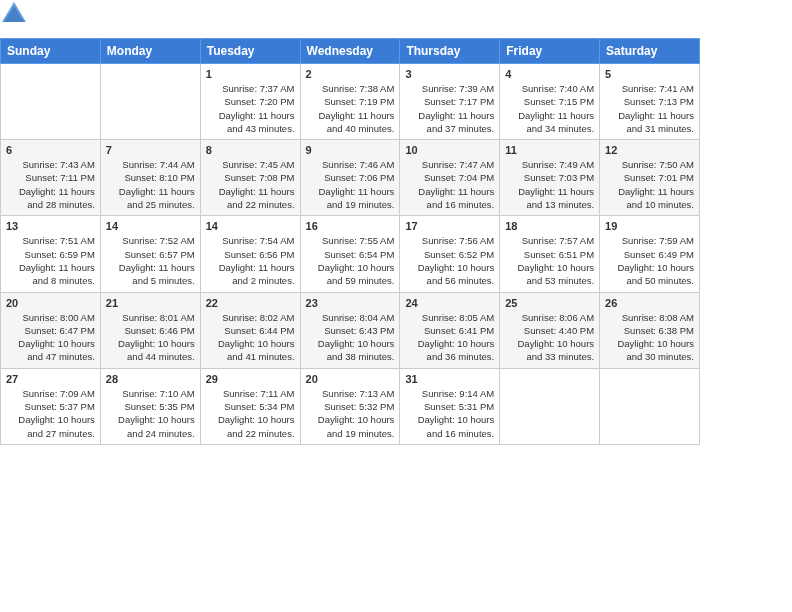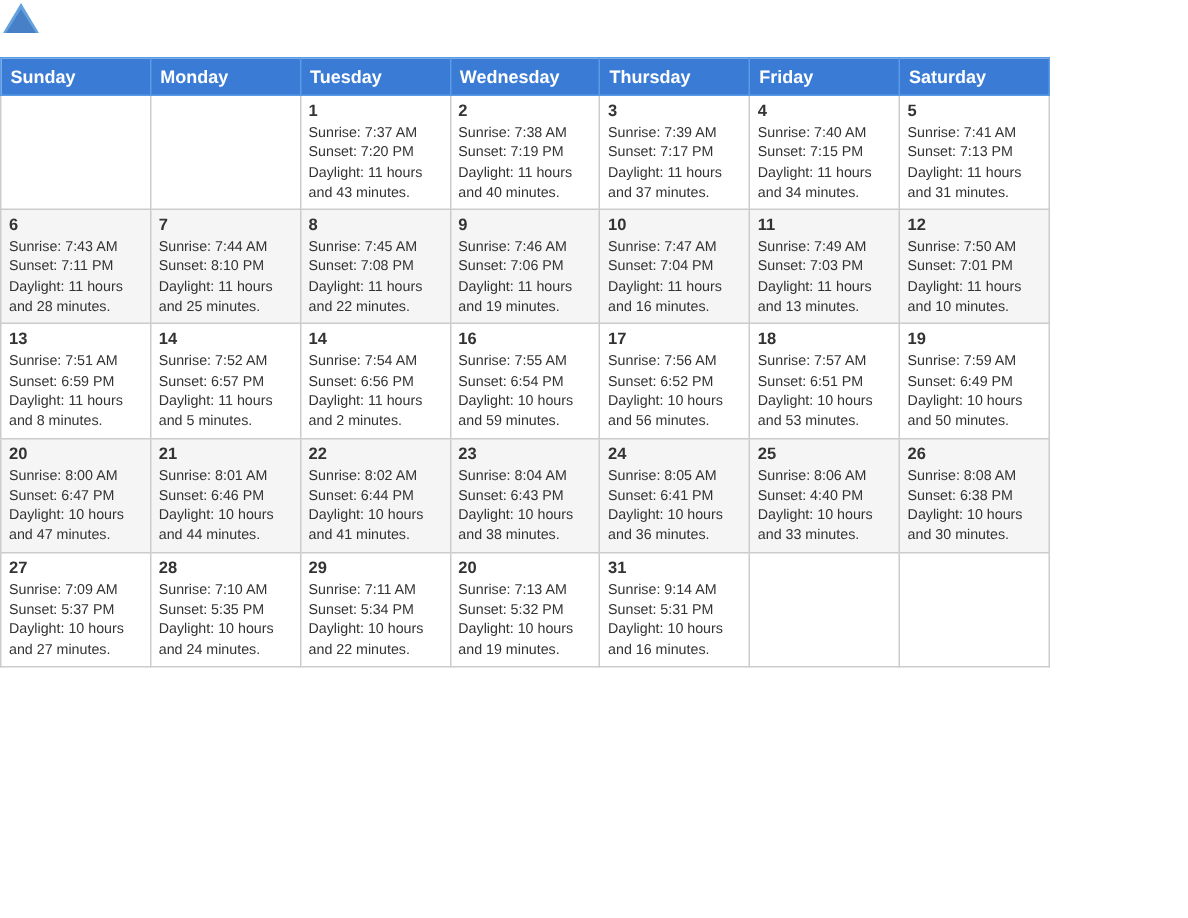--- a/index.html
+++ b/index.html
@@ -79,20 +79,21 @@
     .day-num {
       font-size: 11px;
       font-weight: bold;
       display: block;
       margin-bottom: 2px;
     }
     .day-info {
       font-size: 9.5px;
       line-height: 1.4;
       color: #333;
+      text-align: right;
     }
     td.empty { background: #f9f9f9; }
   </style>
 </head>
 <body>
 
 <div class="page">
   <div class="header">
     <div class="logo">
       <svg class="logo-icon" viewBox="0 0 28 28">

